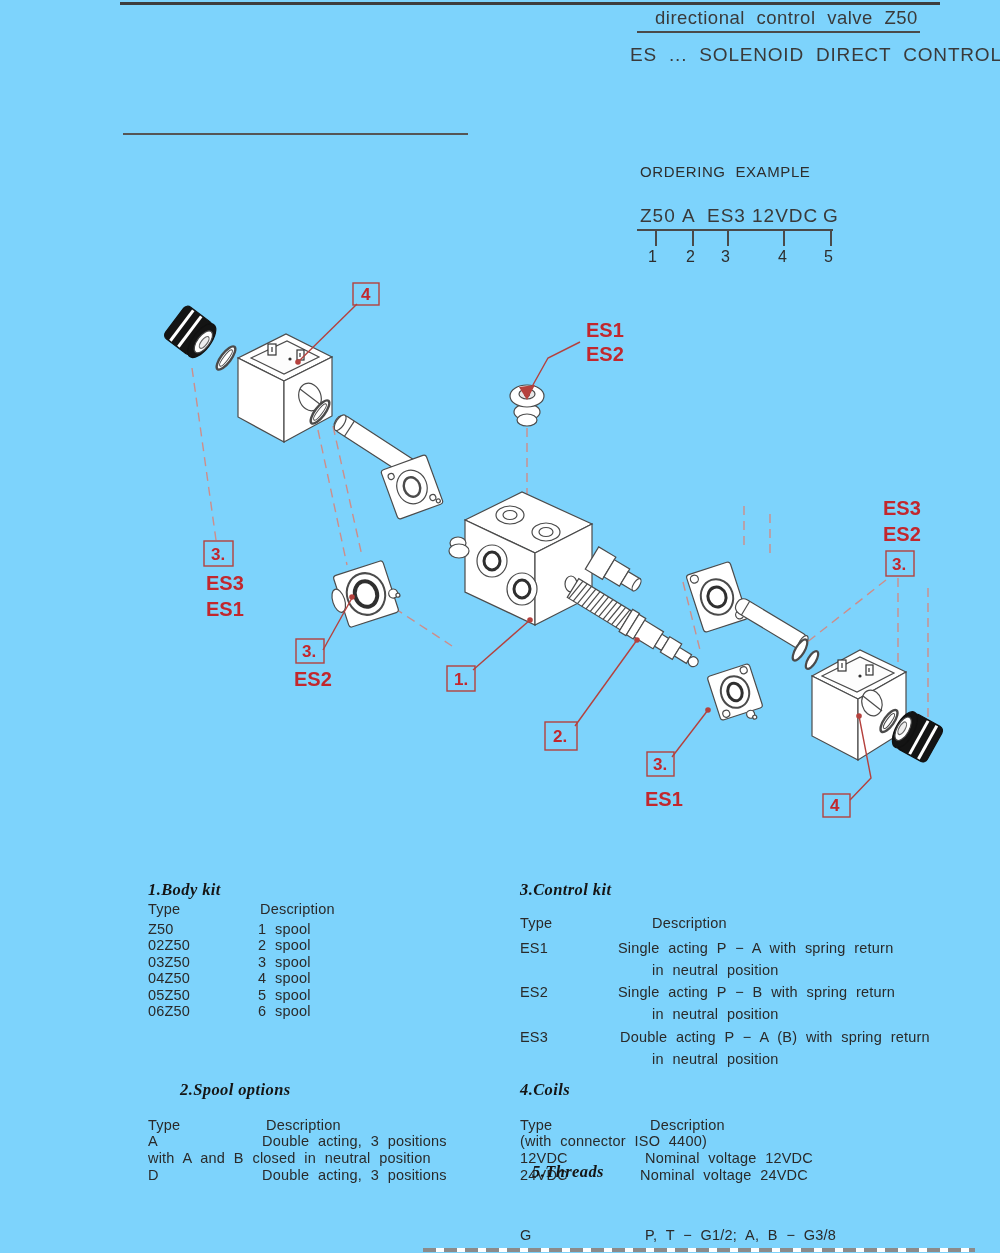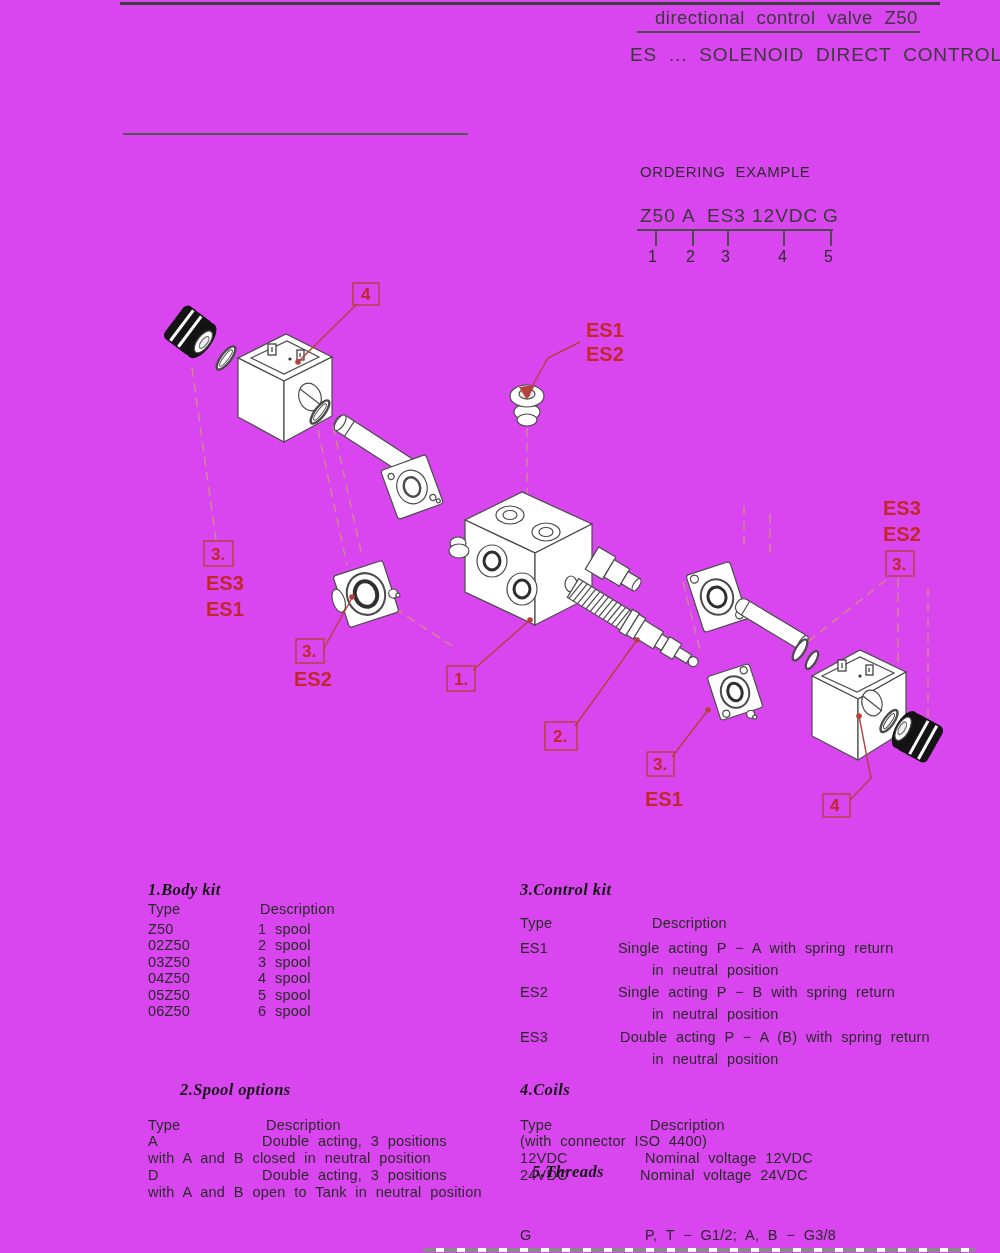--- a/index.html
+++ b/index.html
@@ -1,16 +1,16 @@
 <!DOCTYPE html>
 <html><head>
 <meta charset="utf-8">
 <style>
   html,body{margin:0;padding:0;background:#ffffff;}
-  .page{position:relative;width:1000px;height:1253px;background:#d946ef;overflow:hidden;
+  .page{position:relative;width:1000px;height:1253px;background:#7dd3fc;overflow:hidden;
         font-family:"Liberation Sans",sans-serif;color:#333;}
   .abs{position:absolute;white-space:nowrap;}
   .rule{position:absolute;background:#3d3d3d;}
   .title{font-size:18.5px;color:#3a3a3a;letter-spacing:.5px;word-spacing:6px;}
   .subtitle{font-size:19px;color:#3a3a3a;letter-spacing:.8px;word-spacing:6px;}
   .intro{font-size:15.5px;color:#2e2e2e;letter-spacing:.2px;word-spacing:4.5px;}
   .ord-head{font-size:15px;color:#2e2e2e;letter-spacing:.6px;word-spacing:5px;}
   .ord-code{font-size:19px;color:#3a3a3a;letter-spacing:1px;}
   .ord-digit{font-size:16px;color:#2e2e2e;}
   .tick{position:absolute;width:2px;background:#4a4a4a;}
@@ -326,21 +326,20 @@
   <div class="abs tb" style="left:652px;top:1051px;">in neutral position</div>
 
   <div class="abs sect-head" style="left:148px;top:1080px;margin-left:32px;">2.Spool options</div>
   <div class="abs tb" style="left:148px;top:1117px;">Type</div>
   <div class="abs tb" style="left:266px;top:1117px;">Description</div>
   <div class="abs tb" style="left:148px;top:1133px;">A</div>
   <div class="abs tb" style="left:262px;top:1133px;">Double acting, 3 positions</div>
   <div class="abs tb" style="left:148px;top:1150px;">with A and B closed in neutral position</div>
   <div class="abs tb" style="left:148px;top:1167px;">D</div>
   <div class="abs tb" style="left:262px;top:1167px;">Double acting, 3 positions</div>
-  <div class="abs tb" style="left:148px;top:1184px;">with A and B open to Tank in neutral position</div>
 
   <div class="abs sect-head" style="left:520px;top:1080px;">4.Coils</div>
   <div class="abs tb" style="left:520px;top:1117px;">Type</div>
   <div class="abs tb" style="left:650px;top:1117px;">Description</div>
   <div class="abs tb" style="left:520px;top:1133px;">(with connector ISO 4400)</div>
   <div class="abs tb" style="left:520px;top:1150px;">12VDC</div>
   <div class="abs tb" style="left:645px;top:1150px;">Nominal voltage 12VDC</div>
   <div class="abs tb" style="left:520px;top:1167px;">24VDC</div>
   <div class="abs tb" style="left:640px;top:1167px;">Nominal voltage 24VDC</div>
 

